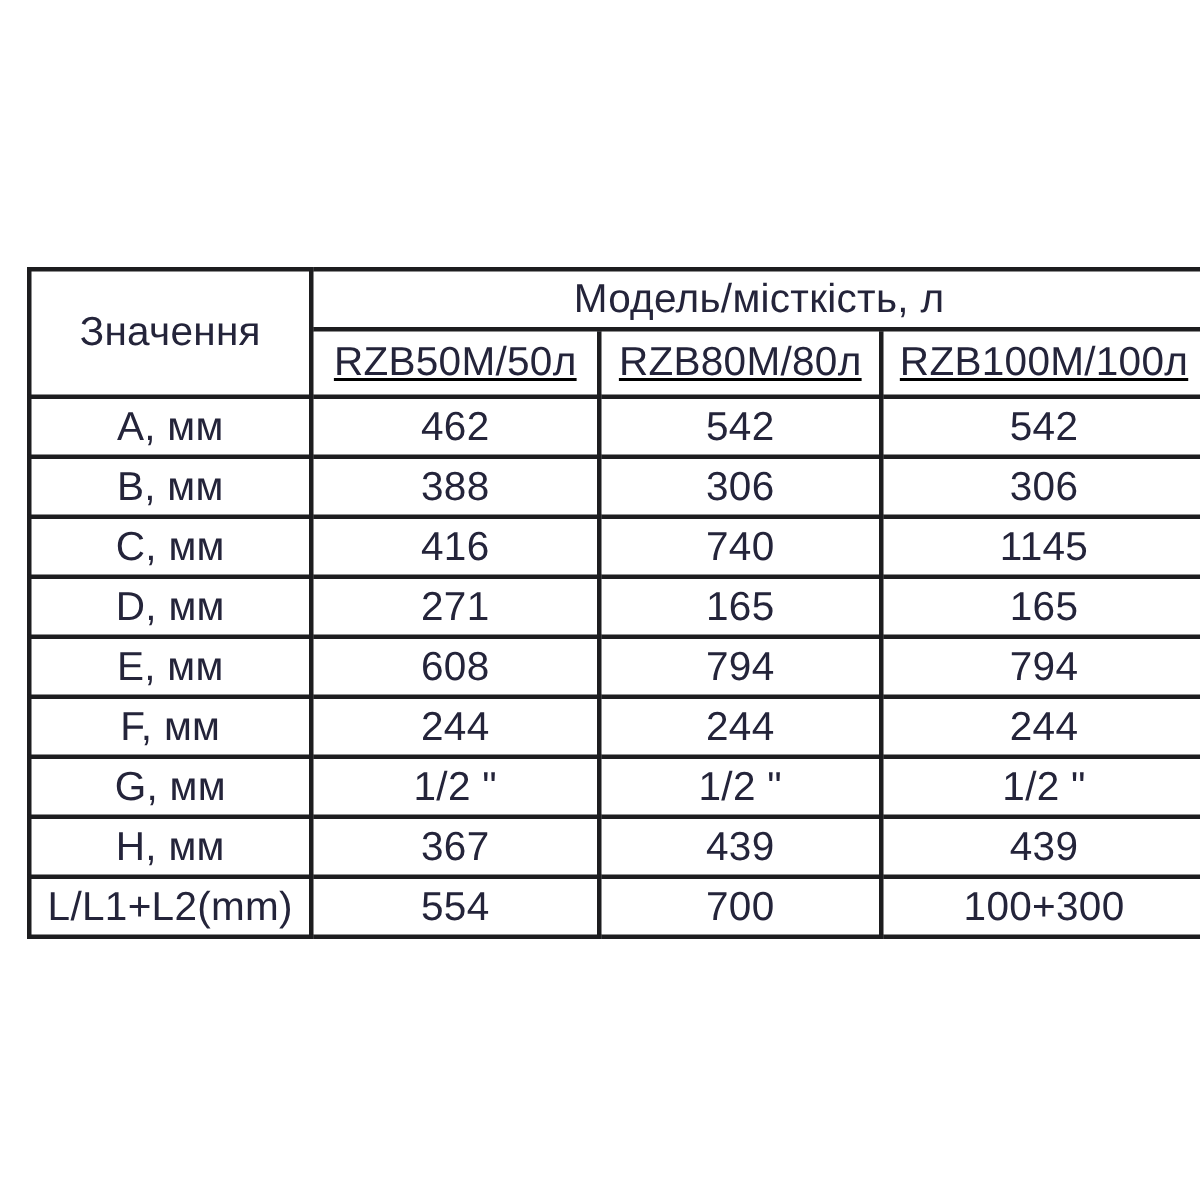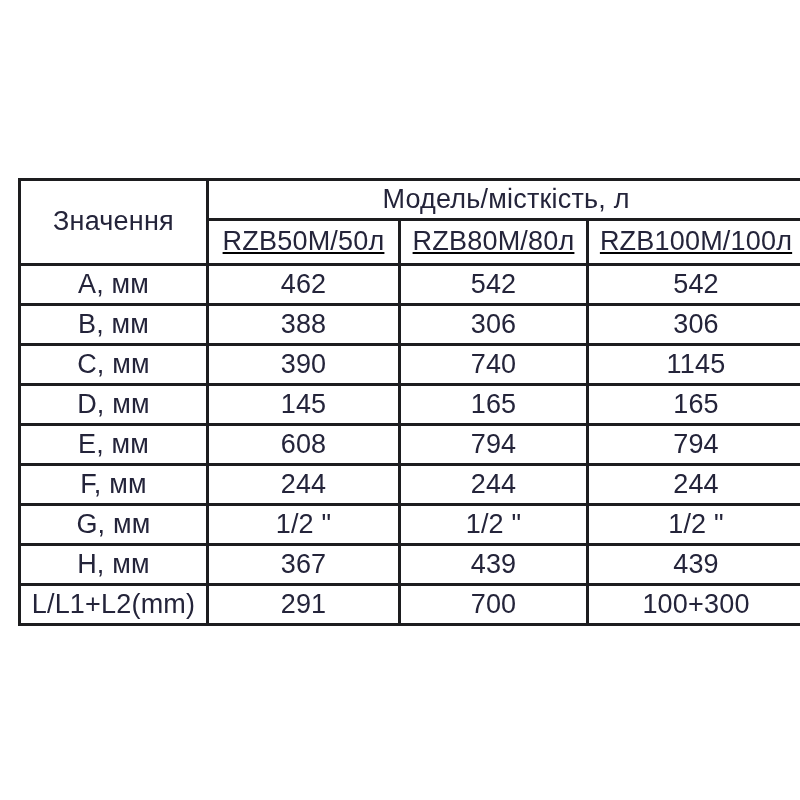--- a/index.html
+++ b/index.html
@@ -70,27 +70,27 @@
         <td>542</td>
       </tr>
       <tr class="data-row">
         <td>B, мм</td>
         <td>388</td>
         <td>306</td>
         <td>306</td>
       </tr>
       <tr class="data-row">
         <td>C, мм</td>
-        <td>390</td>
+        <td>416</td>
         <td>740</td>
         <td>1145</td>
       </tr>
       <tr class="data-row">
         <td>D, мм</td>
-        <td>145</td>
+        <td>271</td>
         <td>165</td>
         <td>165</td>
       </tr>
       <tr class="data-row">
         <td>E, мм</td>
         <td>608</td>
         <td>794</td>
         <td>794</td>
       </tr>
       <tr class="data-row">
@@ -106,19 +106,19 @@
         <td>1/2 "</td>
       </tr>
       <tr class="data-row">
         <td>H, мм</td>
         <td>367</td>
         <td>439</td>
         <td>439</td>
       </tr>
       <tr class="data-row">
         <td>L/L1+L2(mm)</td>
-        <td>291</td>
+        <td>554</td>
         <td>700</td>
         <td>100+300</td>
       </tr>
     </tbody>
   </table>
 </div>
 
 </body></html>

